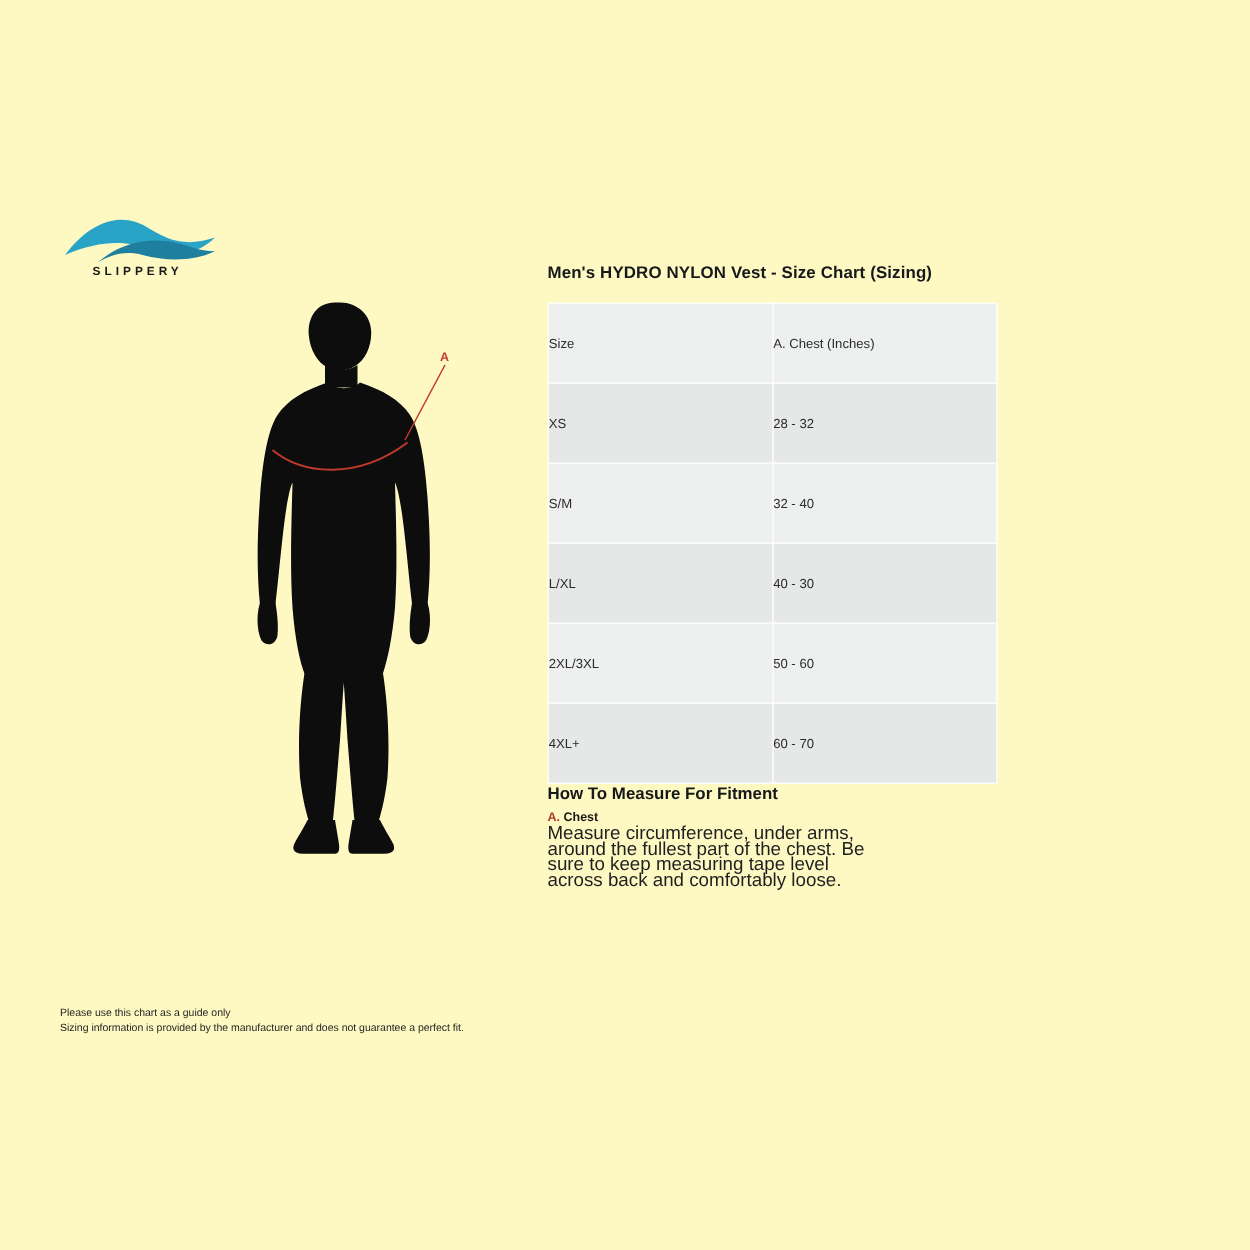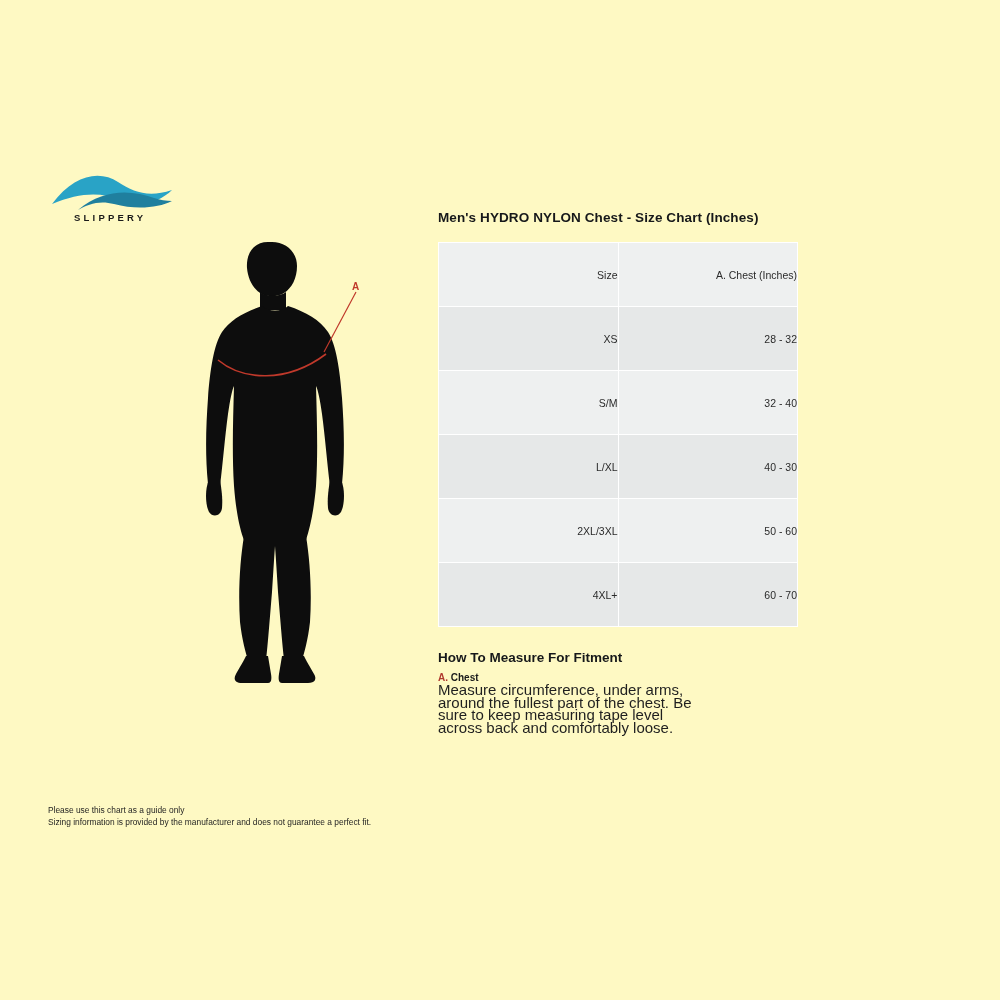--- a/index.html
+++ b/index.html
@@ -72,36 +72,35 @@
     letter-spacing: 0.1px;
   }
   table.size-table {
     border-collapse: collapse;
     width: 360px;
     table-layout: fixed;
   }
   table.size-table td {
     border: 1px solid #ffffff;
     height: 63px;
-    text-align: right;
+    text-align: left;
     vertical-align: middle;
     font-size: 10.5px;
     color: #2b2b2b;
     background: #eceded;
     padding: 0;
   }
   table.size-table tr:nth-child(odd) td { background: #eef0f0; }
   table.size-table tr:nth-child(even) td { background: #e6e8e8; }
   table.size-table tr.head td {
     background: #eef0f0;
     font-size: 10.5px;
     color: #2b2b2b;
   }
   .measure-block {
-    margin-top: 23px;
   }
   .measure-title {
     font-size: 13.5px;
     font-weight: 700;
     color: #16181a;
     margin-bottom: 7px;
   }
   .measure-key {
     font-size: 10px;
     font-weight: 700;
@@ -160,21 +159,21 @@
         <path d="M86 416 C 85 422, 84 428, 83 434 C 82 440, 83 443, 86 443 L 112 443 C 119 443, 121 439, 118 434 C 116 430, 112 424, 108 416 Z"></path>
       </g>
 
       <path d="M22 120 C 46 140, 90 144, 130 114" fill="none" stroke="#c0392b" stroke-width="1.6"></path>
       <path d="M128 112 L 160 52" fill="none" stroke="#c0392b" stroke-width="1.2"></path>
     </svg>
   </div>
   <div class="callout-letter">A</div>
 
   <div class="right-col">
-    <h1 class="chart-title">Men's HYDRO NYLON Chest - Size Chart (Inches)</h1>
+    <h1 class="chart-title">Men's HYDRO NYLON Vest - Size Chart (Sizing)</h1>
 
     <table class="size-table">
       <tbody>
         <tr class="head">
           <td>Size</td>
           <td>A. Chest (Inches)</td>
         </tr>
         <tr>
           <td>XS</td>
           <td>28 - 32</td>

